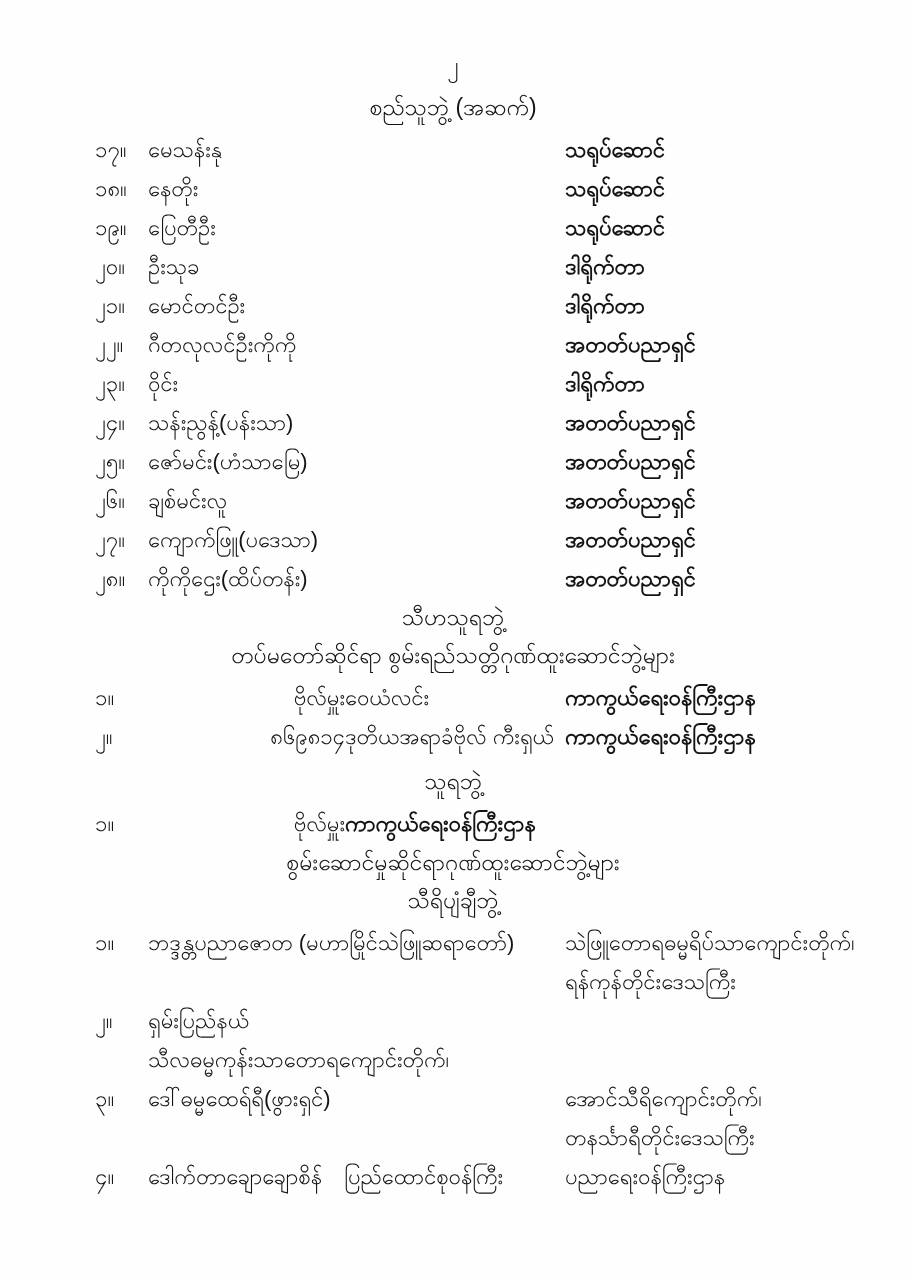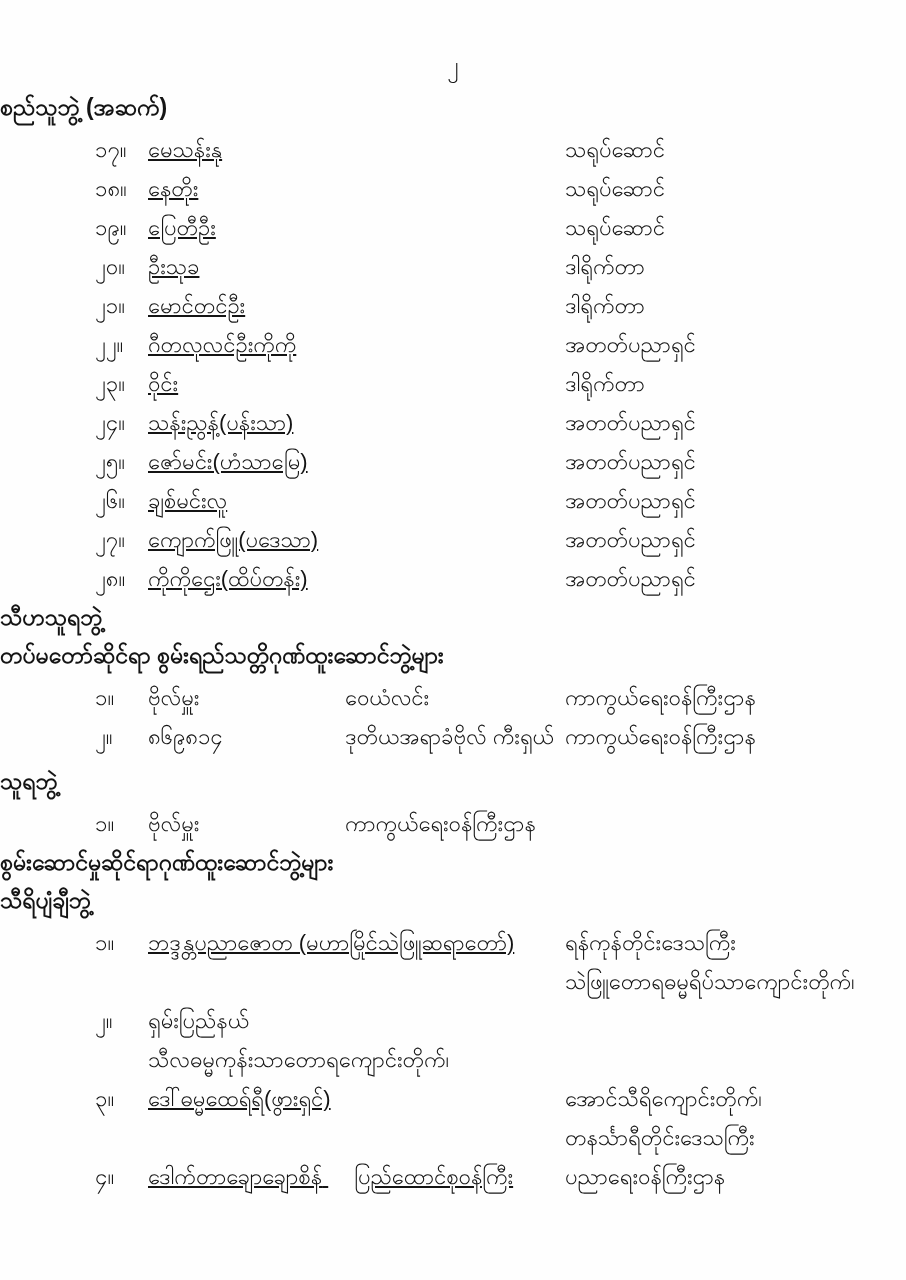--- a/index.html
+++ b/index.html
@@ -15,42 +15,42 @@
     padding-top: 50px;
     overflow: hidden;
   }
   .page-number {
     text-align: center;
     font-size: 23px;
     line-height: 30px;
     margin-bottom: 12px;
   }
   .heading {
-    text-align: left;
-    font-weight: bold;
+    text-align: center;
+    font-weight: normal;
     font-size: 23px;
     line-height: 30px;
     margin: 4px 0 8px 0;
   }
   .row {
     display: flex;
     align-items: flex-start;
     padding-left: 95px;
     padding-right: 32px;
     font-size: 22px;
     line-height: 39px;
   }
   .col-num   { width: 53px;  flex: none; }
-  .col-name  { width: 417px; flex: none; text-decoration: underline; }
-  .col-rank  { width: 197px; flex: none; }
+  .col-name  { width: 417px; flex: none; }
+  .col-rank  { width: 197px; flex: none; text-align: right; }
   .col-name2 { width: 220px; flex: none; }
-  .col-role  { flex: 1; }
+  .col-role  { flex: 1; font-weight: bold; }
   .col-addr  { flex: 1; }
   .col-addr .addr-line { display: block; }
-  .pos-gap { margin-left: 26px; }
+  .pos-gap { margin-left: 16px; }
   .spacer-sm { height: 6px; }
 </style>
 </head>
 <body>
 
 <div class="page">
 
   <div class="page-number">၂</div>
 
   <div class="heading">စည်သူဘွဲ့ (အဆက်)</div>
@@ -141,22 +141,22 @@
     <span class="col-role">ကာကွယ်ရေးဝန်ကြီးဌာန</span>
   </div>
 
   <div class="heading">စွမ်းဆောင်မှုဆိုင်ရာဂုဏ်ထူးဆောင်ဘွဲ့များ</div>
   <div class="heading">သီရိပျံချီဘွဲ့</div>
 
   <div class="row">
     <span class="col-num">၁။</span>
     <span class="col-name">ဘဒ္ဒန္တပညာဇောတ (မဟာမြိုင်သဲဖြူဆရာတော်)</span>
     <span class="col-addr">
+      <span class="addr-line">သဲဖြူတောရဓမ္မရိပ်သာကျောင်းတိုက်၊</span>
       <span class="addr-line">ရန်ကုန်တိုင်းဒေသကြီး</span>
-      <span class="addr-line">သဲဖြူတောရဓမ္မရိပ်သာကျောင်းတိုက်၊</span>
     </span>
   </div>
   <div class="row">
     <span class="col-num">၂။</span>
     <span class="col-addr">
       <span class="addr-line">ရှမ်းပြည်နယ်</span>
       <span class="addr-line">သီလဓမ္မကုန်းသာတောရကျောင်းတိုက်၊</span>
     </span>
   </div>
   <div class="row">

